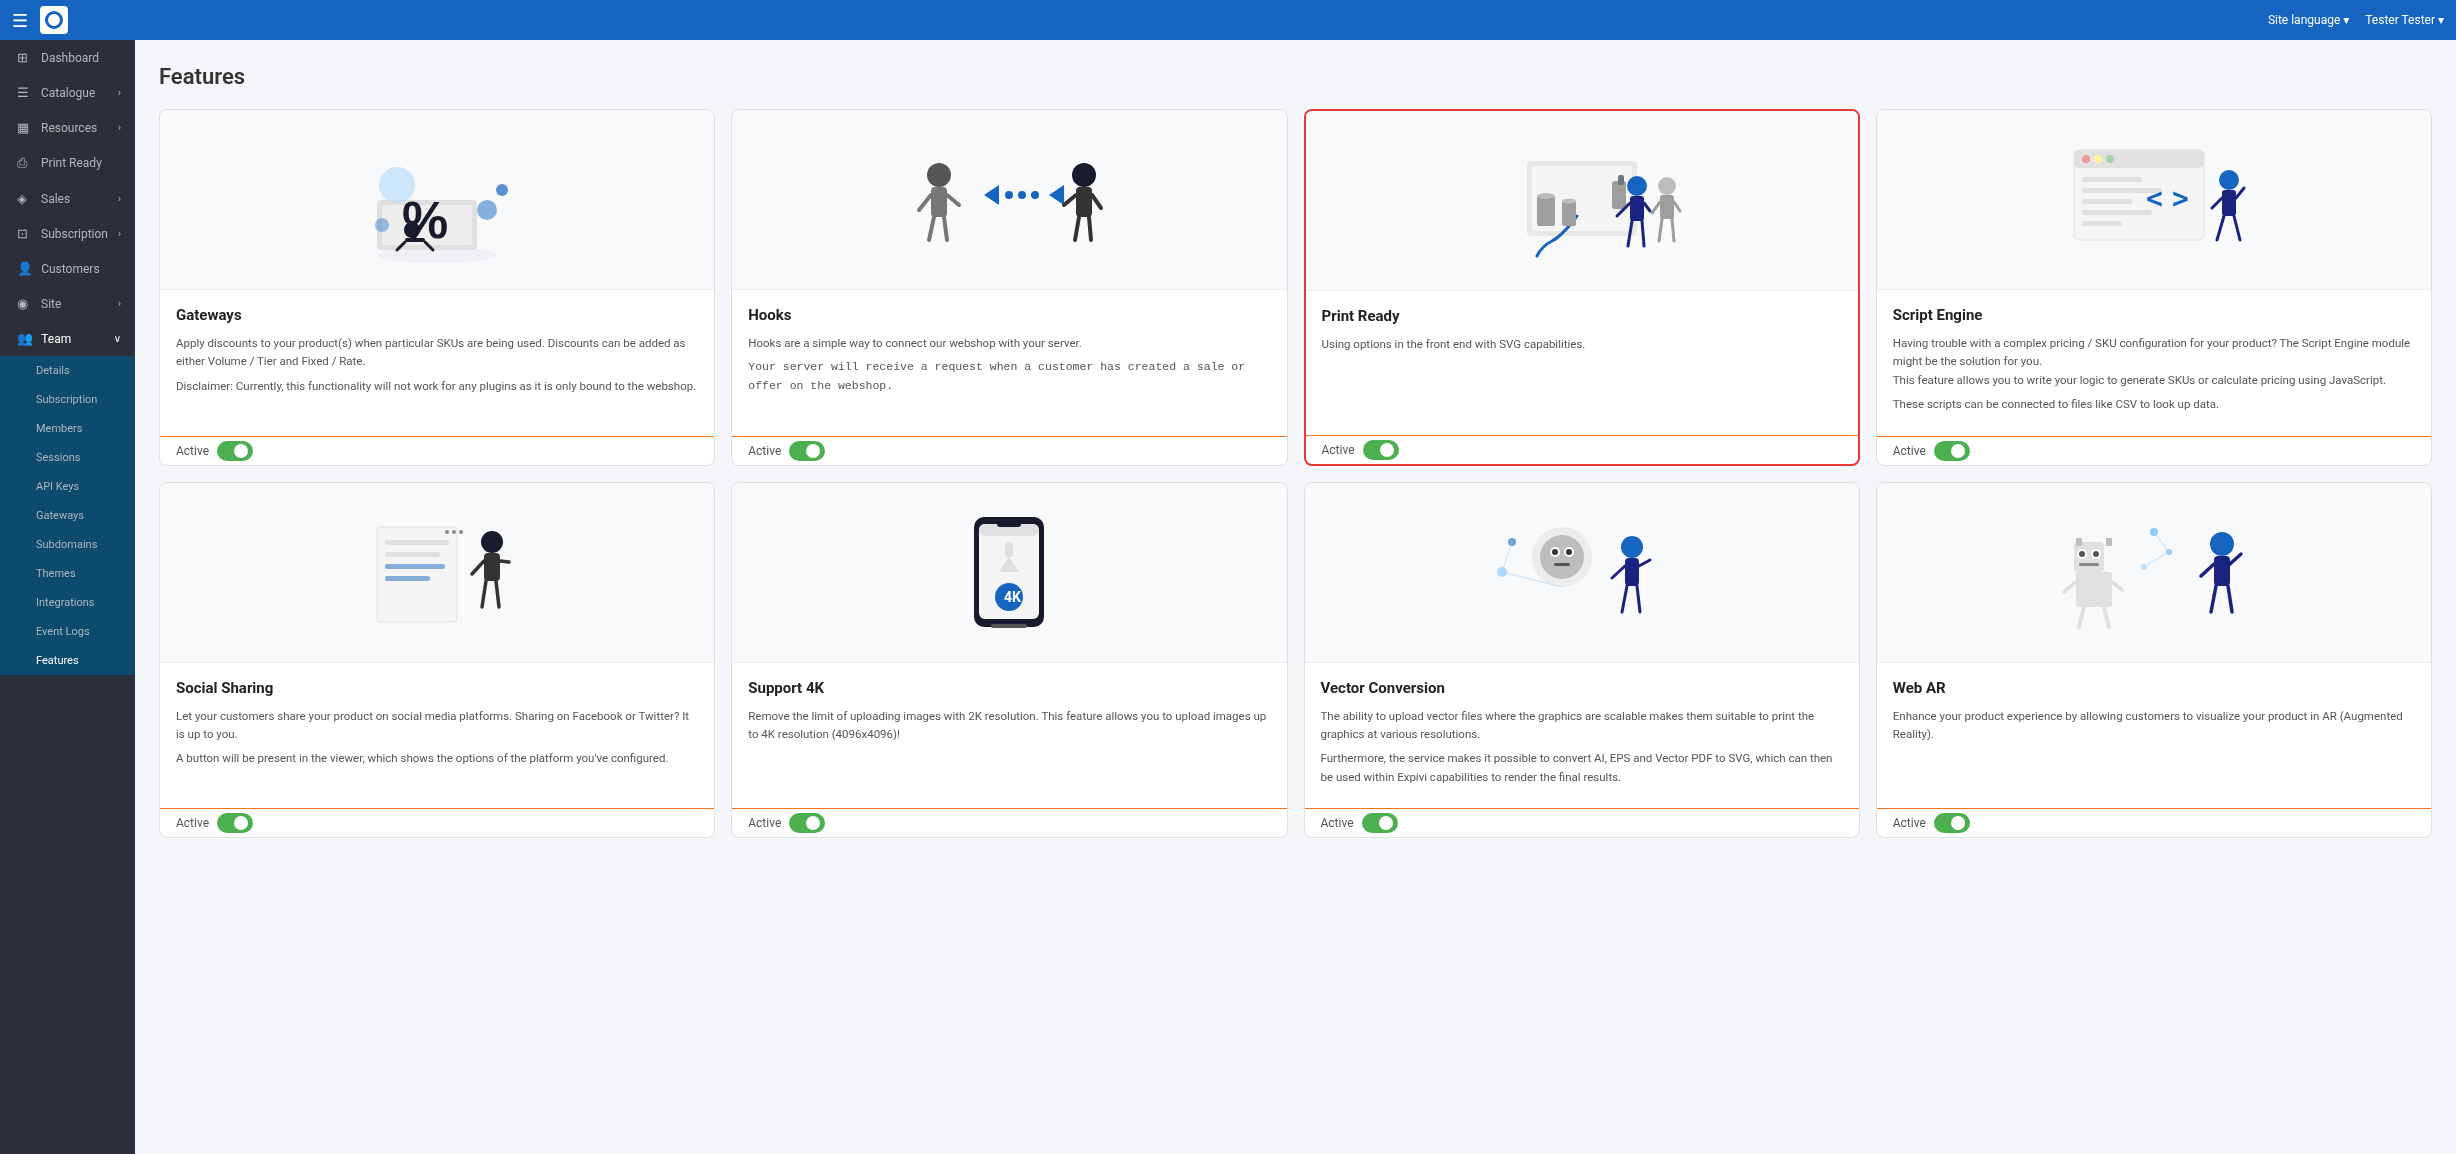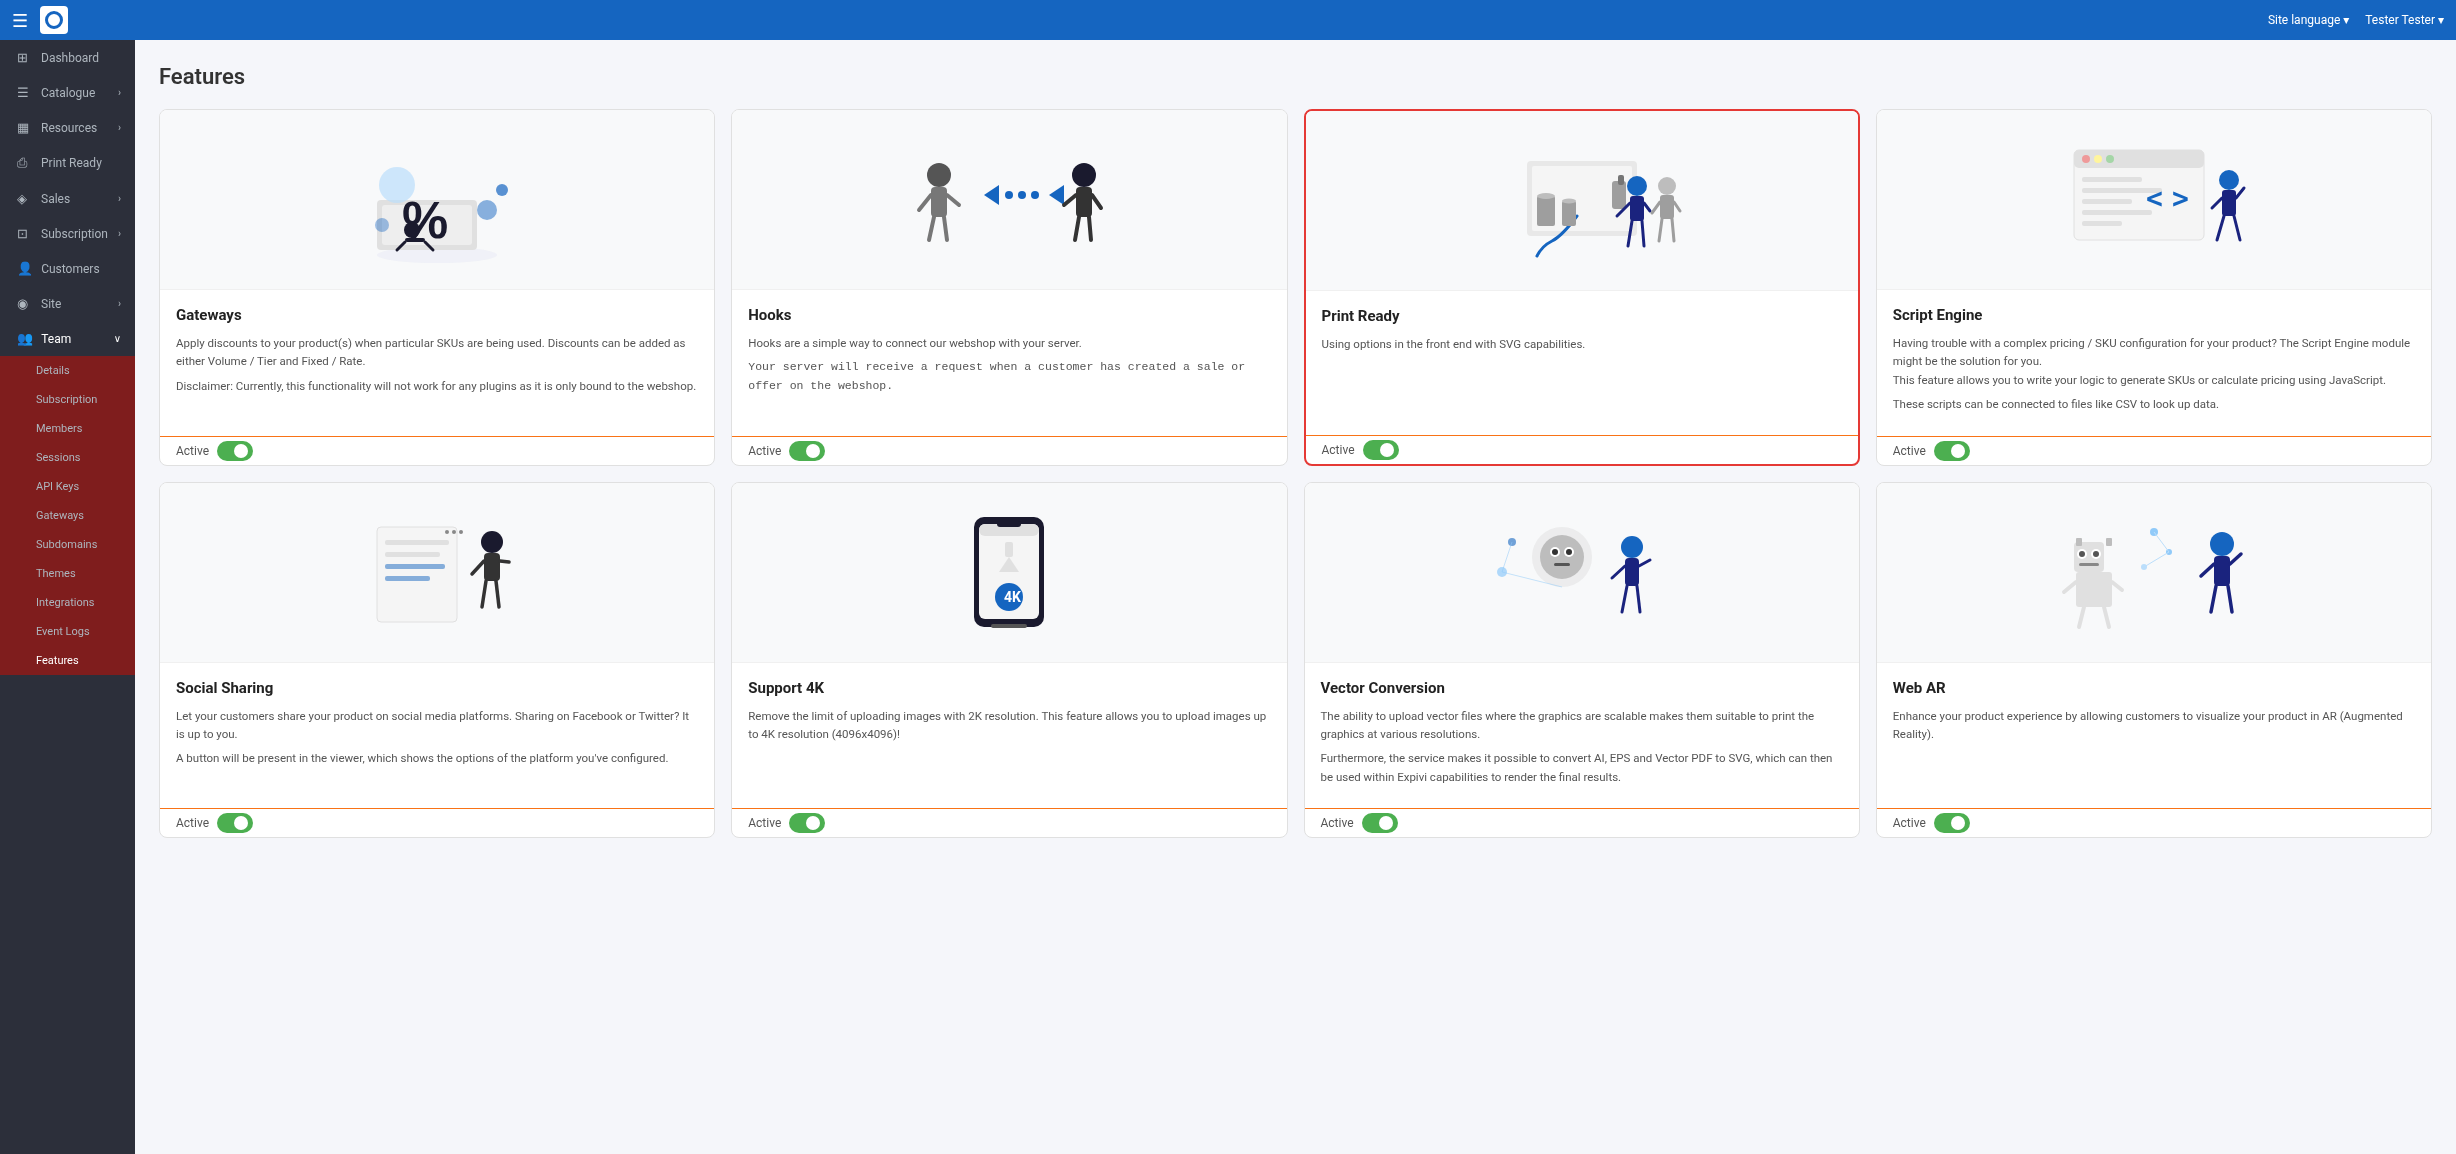--- a/index.html
+++ b/index.html
@@ -24,21 +24,21 @@
       width: 135px; background: #2c2f3a; overflow-y: auto; z-index: 99;
     }
     .sidebar-item {
       display: flex; align-items: center; padding: 10px 14px;
       color: #adb5bd; font-size: 12px; cursor: pointer; gap: 8px;
       border-left: 3px solid transparent;
     }
     .sidebar-item.open { color: white; }
     .sidebar-item .icon { font-size: 13px; min-width: 16px; }
     .sidebar-item .chevron { margin-left: auto; font-size: 10px; }
-    .sidebar-sub { background: #7f1d1d; }
+    .sidebar-sub { background: #0c4a6e; }
     .sidebar-sub .sidebar-sub-item {
       padding: 8px 14px 8px 36px; color: #adb5bd; font-size: 11px;
       cursor: pointer; display: block;
     }
     .sidebar-sub .sidebar-sub-item.active { color: white; }
 
     
     .main {
       margin-left: 135px; margin-top: 40px;
       padding: 24px; overflow-y: auto; flex: 1;

